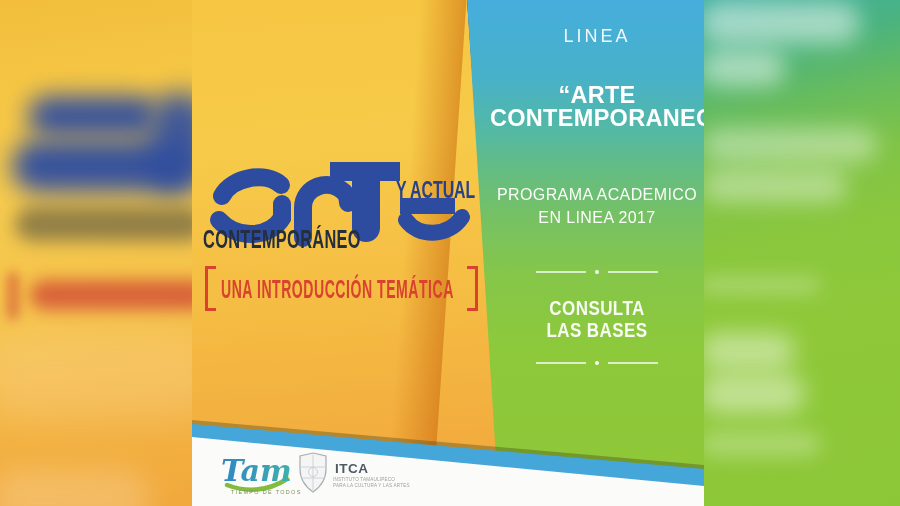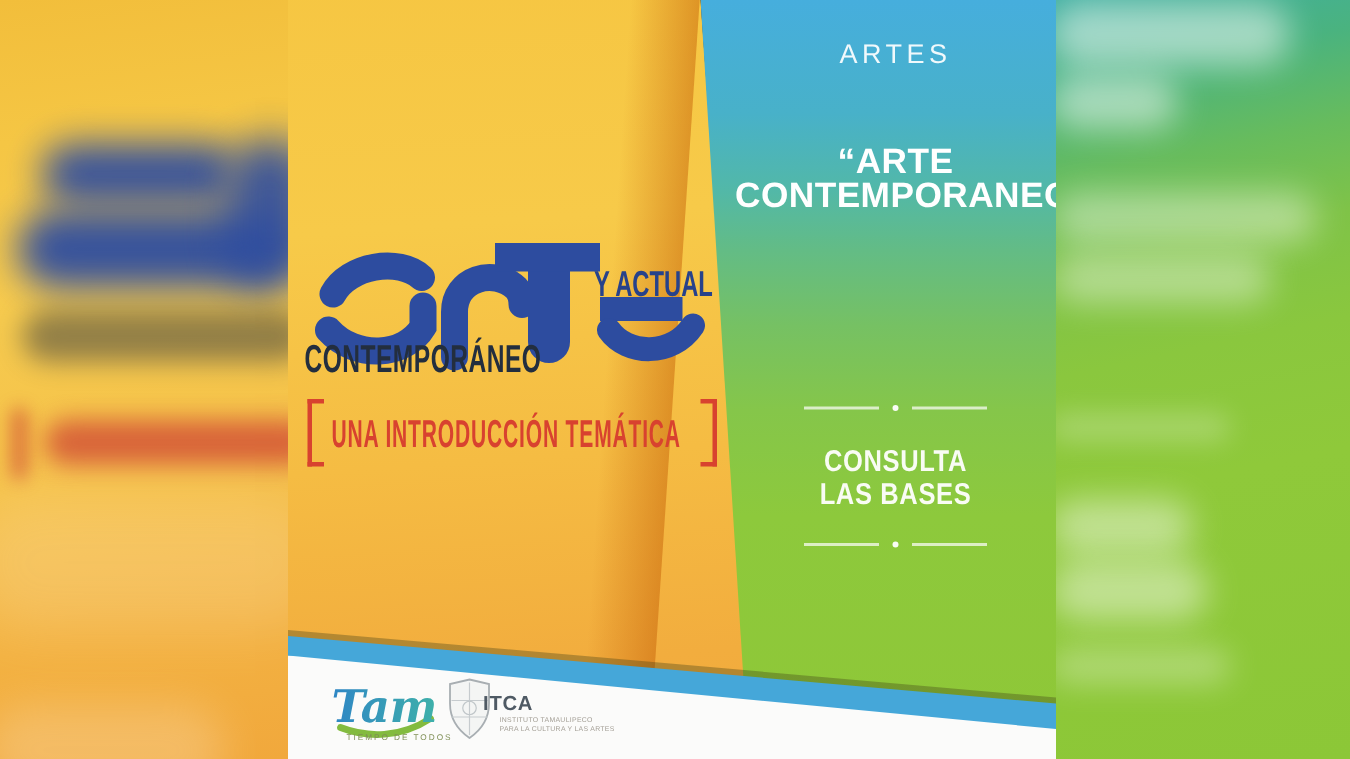--- a/index.html
+++ b/index.html
@@ -58,34 +58,34 @@
   #cap-contemporaneo{left:203px;top:224px;font-size:26px;color:#232e3e;transform:scaleX(0.63);letter-spacing:0.5px;}
   #cap-yactual{left:396px;top:176px;font-size:24px;color:#27428b;transform:scaleX(0.66);}
   .bracket{width:11px;height:45px;border:3px solid #d8422f;}
   #bracket-open{left:205px;top:266px;border-right:none;}
   #bracket-close{left:467px;top:266px;border-left:none;}
   #tagline{left:221px;top:274px;font-size:26px;color:#d8422f;transform:scaleX(0.54);letter-spacing:1px;}
 
   
   .ctr{left:490px;width:214px;text-align:center;color:#fff;white-space:nowrap;}
   #kicker{top:26px;font-size:18px;letter-spacing:3px;color:rgba(255,255,255,0.92);font-weight:400;}
-  #title{top:96px;font-size:23.5px;font-weight:700;line-height:23px;letter-spacing:0.3px;}
+  #title{top:84px;font-size:23.5px;font-weight:700;line-height:23px;letter-spacing:0.3px;}
   #subtitle{top:184px;font-size:16px;line-height:22.5px;letter-spacing:0.4px;color:#fdfefb;}
   #cta{top:297px;font-size:20px;font-weight:700;line-height:22px;letter-spacing:0.5px;transform:scaleX(0.85);transform-origin:center top;color:#f9fcf4;}
   .divider{left:490px;width:214px;display:flex;align-items:center;justify-content:center;}
   .divider .line{width:50px;height:1.5px;background:rgba(255,255,255,0.7);}
   .divider .dot{width:4px;height:4px;border-radius:50%;background:rgba(255,255,255,0.95);margin:0 9px;}
   #divider-top{top:270px;}
   #divider-bottom{top:361px;}
   #url{top:409px;font-size:11px;color:rgba(255,255,255,0.95);letter-spacing:0.2px;}
   #url .b{font-weight:700;}
 
   
   #tam-caption{left:231px;top:489px;font-size:5.5px;letter-spacing:1.3px;color:#7f8f55;white-space:nowrap;}
-  #itca-acronym{left:322px;top:461px;font-size:13.5px;font-weight:700;color:#4f5a64;letter-spacing:0.5px;}
+  #itca-acronym{left:335px;top:461px;font-size:13.5px;font-weight:700;color:#4f5a64;letter-spacing:0.5px;}
   #itca-name{left:333px;top:477px;font-size:4.6px;line-height:5.8px;color:#a39e95;letter-spacing:0.2px;white-space:nowrap;}
 </style>
 </head>
 <body>
 
 <div id="stage">
 
   <div id="bg-left" class="abs">
     <div class="blob" style="left:28px;top:96px;width:130px;height:40px;background:#2e4da0;opacity:.95;filter:blur(12px);"></div>
     <div class="blob" style="left:12px;top:140px;width:180px;height:52px;background:#2e4da0;opacity:.95;filter:blur(12px);"></div>
@@ -127,27 +127,31 @@
 
     <div class="abs cond" id="cap-yactual">Y ACTUAL</div>
     <div class="abs cond" id="cap-contemporaneo">CONTEMPORÁNEO</div>
 
     <div class="abs bracket" id="bracket-open"></div>
     <div class="abs cond" id="tagline">UNA INTRODUCCIÓN TEMÁTICA</div>
     <div class="abs bracket" id="bracket-close"></div>
   </div>
 
   <div id="panel-grad" class="abs">
-    <div class="abs ctr" id="kicker">ARTES</div>
+    <div class="abs ctr" id="kicker">LINEA</div>
 
     <div class="abs ctr" id="title">
       <div>“ARTE</div>
       <div>CONTEMPORANEO</div>
     </div>
 
+    <div class="abs ctr" id="subtitle">
+      <div>PROGRAMA ACADEMICO</div>
+      <div>EN LINEA 2017</div>
+    </div>
 
     <div class="abs divider" id="divider-top">
       <span class="line"></span>
       <span class="dot"></span>
       <span class="line"></span>
     </div>
 
     <div class="abs ctr" id="cta">
       <div>CONSULTA</div>
       <div>LAS BASES</div>

